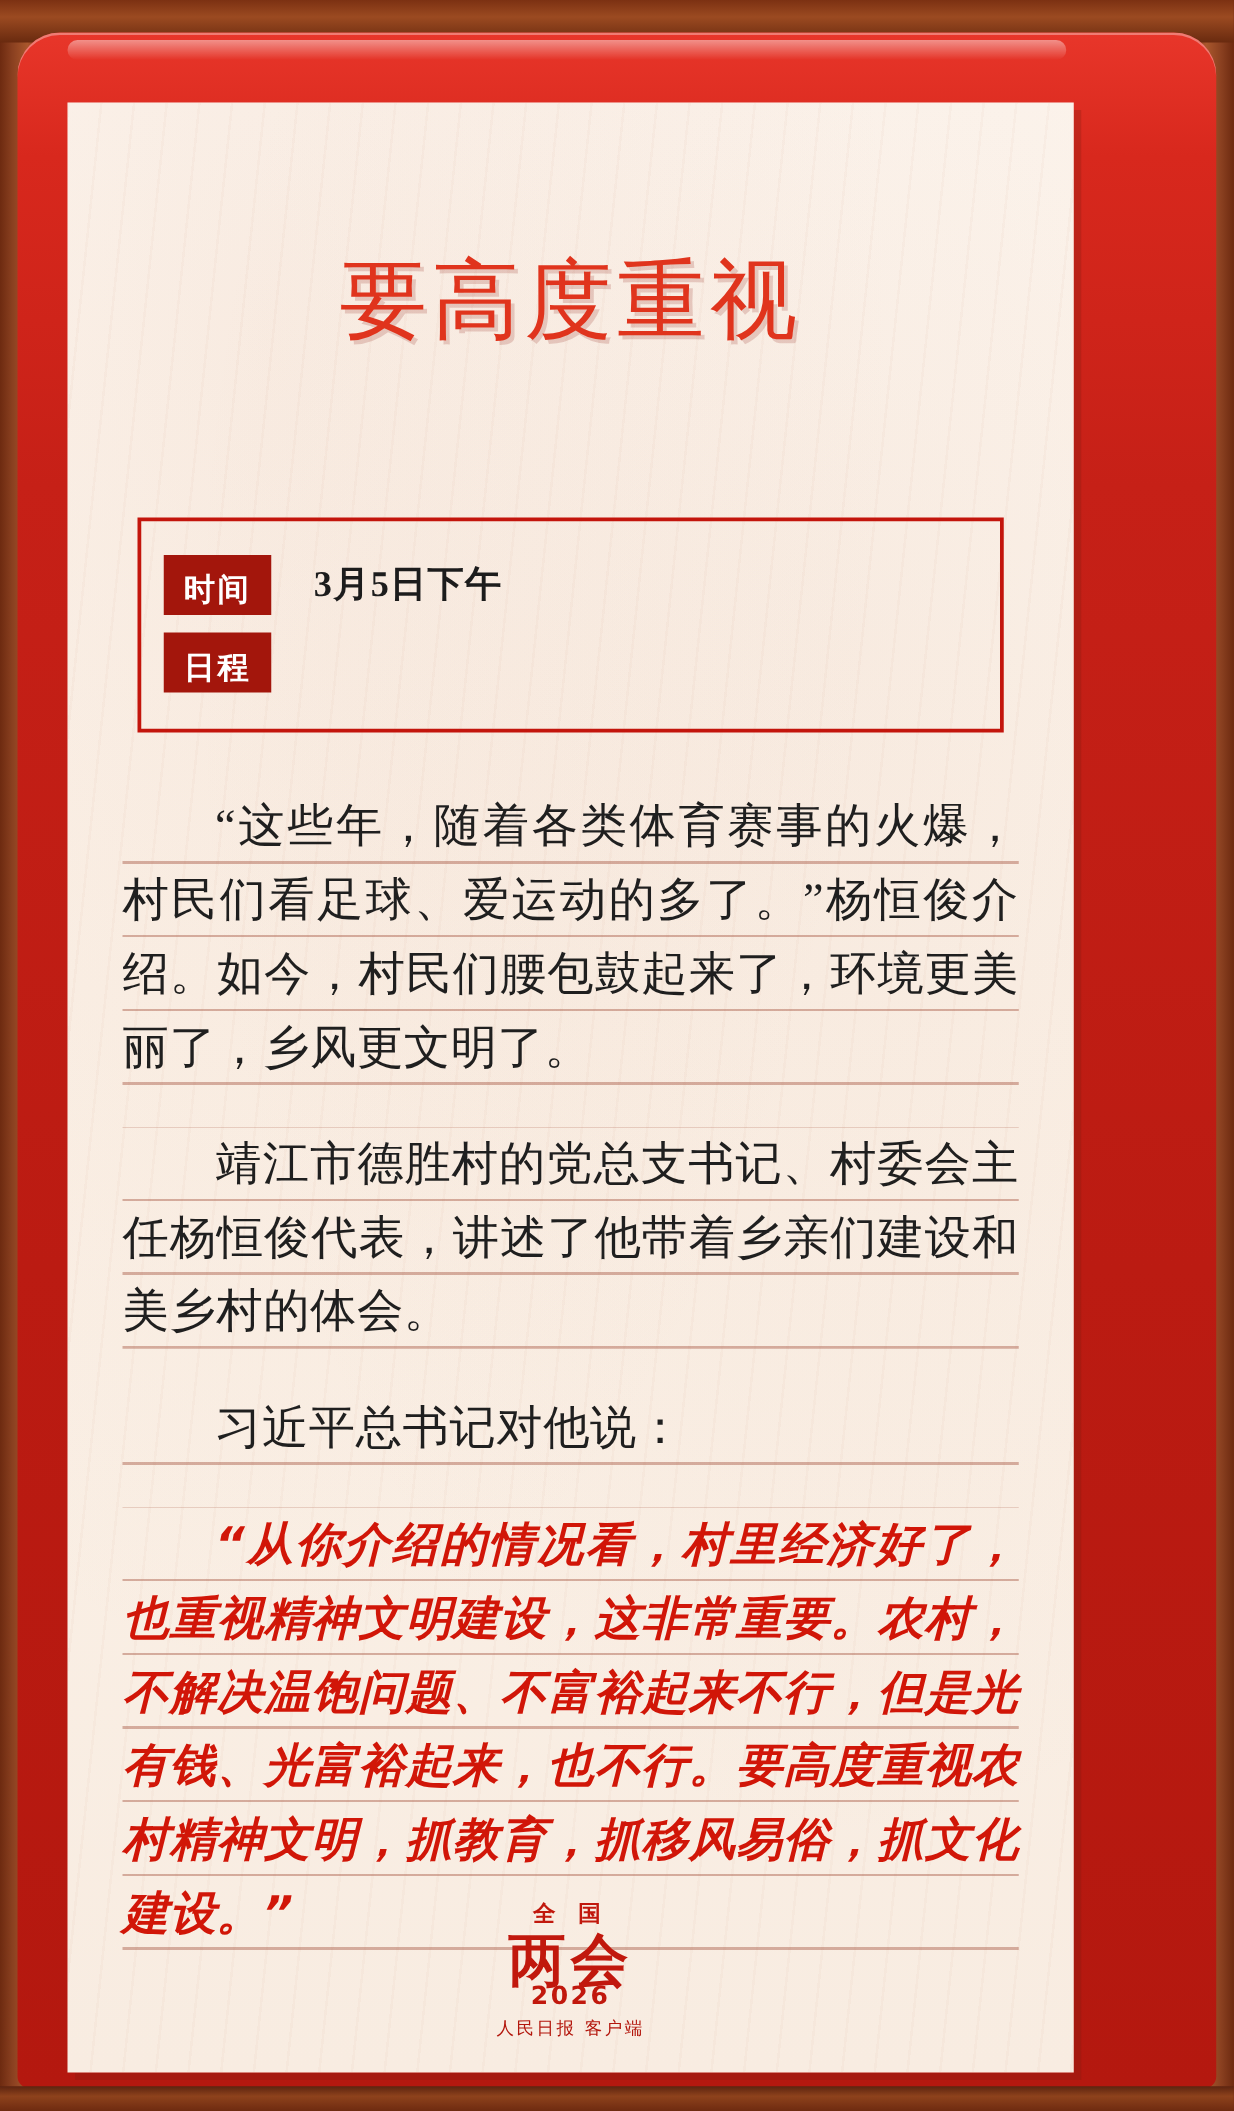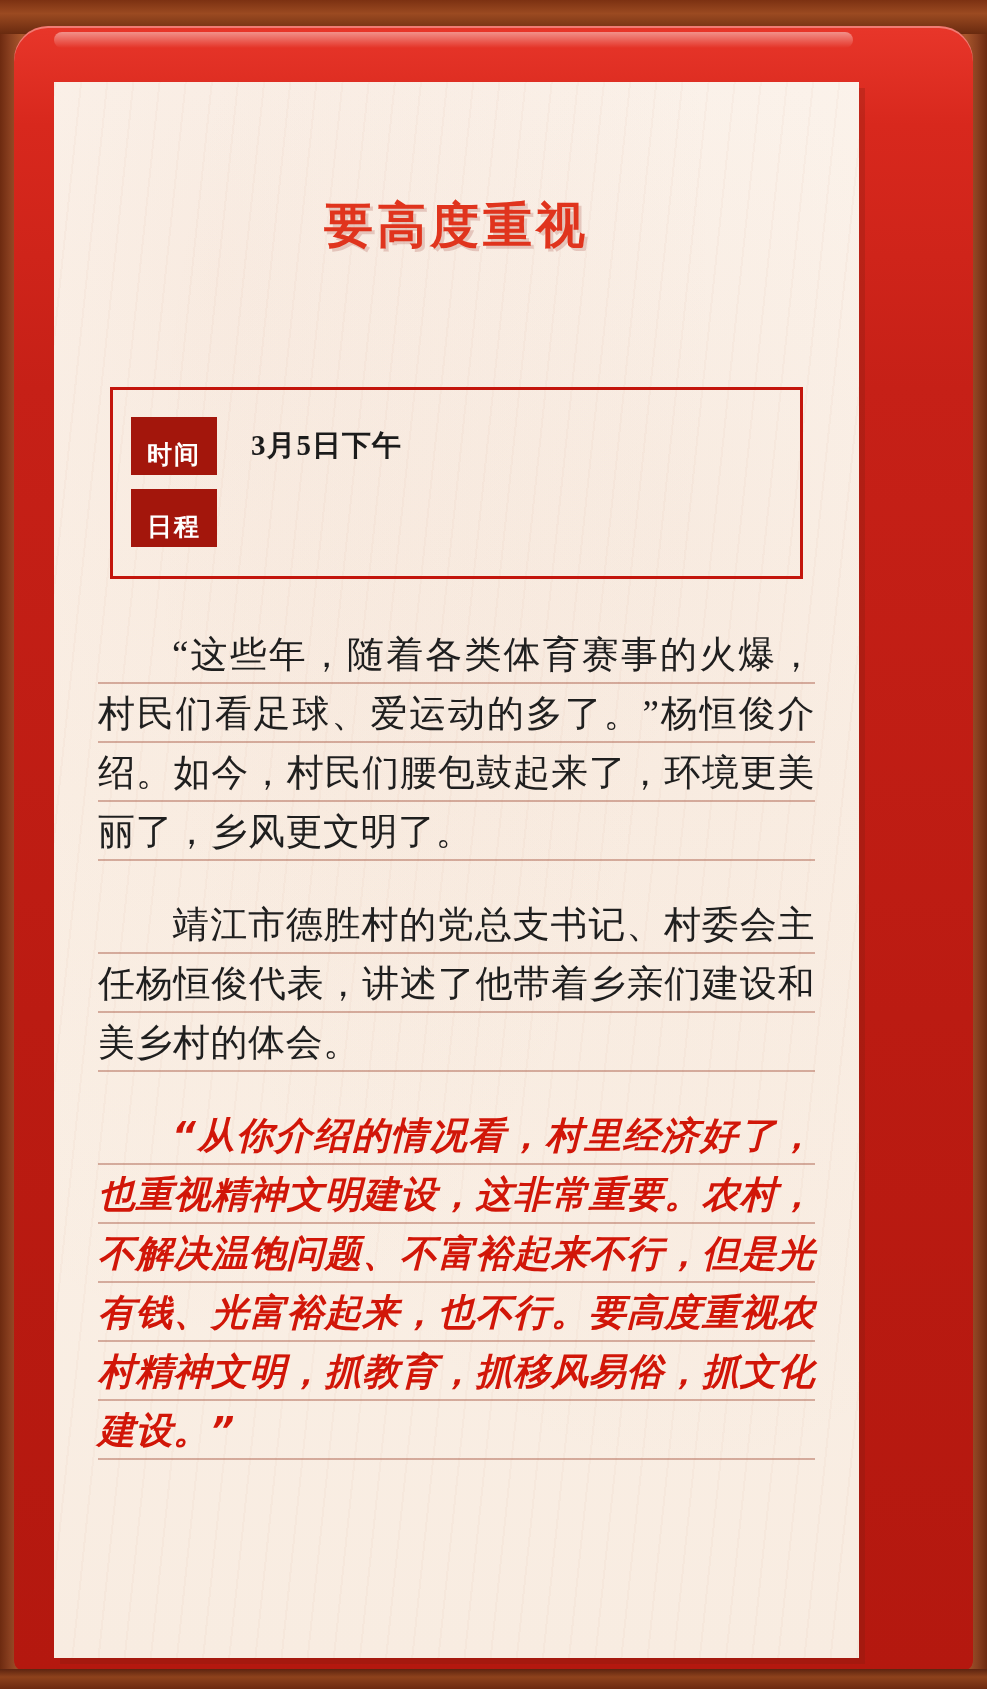--- a/index.html
+++ b/index.html
@@ -85,22 +85,22 @@
   }
 
   
   .title-wrap {
     position: relative;
     text-align: center;
     padding-top: 112px;
   }
   .title-line {
     font-family: "DejaVu Sans", "Liberation Sans", sans-serif;
-    font-weight: bold;
-    font-size: 49px;
+    font-weight: normal;
+    font-size: 70px;
     letter-spacing: 4px;
     line-height: 1.32;
     color: #d62012;
     text-shadow: 3px 3px 0 rgba(140,20,10,0.18);
   }
   .title-line.l1 { color: #e0341d; }
   .title-line.l2 { color: #cf1408; }
 
   
   .info-box {
@@ -116,21 +116,21 @@
     padding: 7px 0 7px 18px;
   }
   .info-tag {
     flex: 0 0 auto;
     background: #a3160c;
     color: #ffffff;
     font-family: "DejaVu Sans", "Liberation Sans", sans-serif;
     font-weight: bold;
     font-size: 25px;
     letter-spacing: 2px;
-    padding: 25px 16px 8px 16px;
+    padding: 15px 16px 8px 16px;
     line-height: 1;
   }
   .info-val {
     margin-left: 34px;
     font-family: Liberation Serif, serif;
     font-weight: bold;
     font-size: 29px;
     color: #1c1c1c;
     letter-spacing: 1px;
   }
@@ -226,19 +226,26 @@
           <span class="info-val">3月5日下午</span>
         </div>
         <div class="info-row">
           <span class="info-tag">日程</span>
         </div>
       </div>
 
       <div class="body-wrap">
         <p class="para"><span class="indent"></span><span>“这些年，随着各类体育赛事的火爆，村民们看足球、爱运动的多了。”杨恒俊介绍。如今，村民们腰包鼓起来了，环境更美丽了，乡风更文明了。</span></p>
         <p class="para"><span class="indent"></span><span>靖江市德胜村的党总支书记、村委会主任杨恒俊代表，讲述了他带着乡亲们建设和美乡村的体会。</span></p>
+        <p class="para"><span class="indent"></span><span>习近平总书记对他说：</span></p>
         <p class="para red"><span class="indent"></span><span>“从你介绍的情况看，村里经济好了，也重视精神文明建设，这非常重要。农村，不解决温饱问题、不富裕起来不行，但是光有钱、光富裕起来，也不行。要高度重视农村精神文明，抓教育，抓移风易俗，抓文化建设。”</span></p>
       </div>
 
+      <div class="footer">
+        <div class="logo-top">全 国</div>
+        <div class="logo-main">两会</div>
+        <div class="logo-year">2026</div>
+        <div class="logo-sub">人民日报 客户端</div>
+      </div>
 
     </div>
   </div>
 </div>
 
 </body></html>

